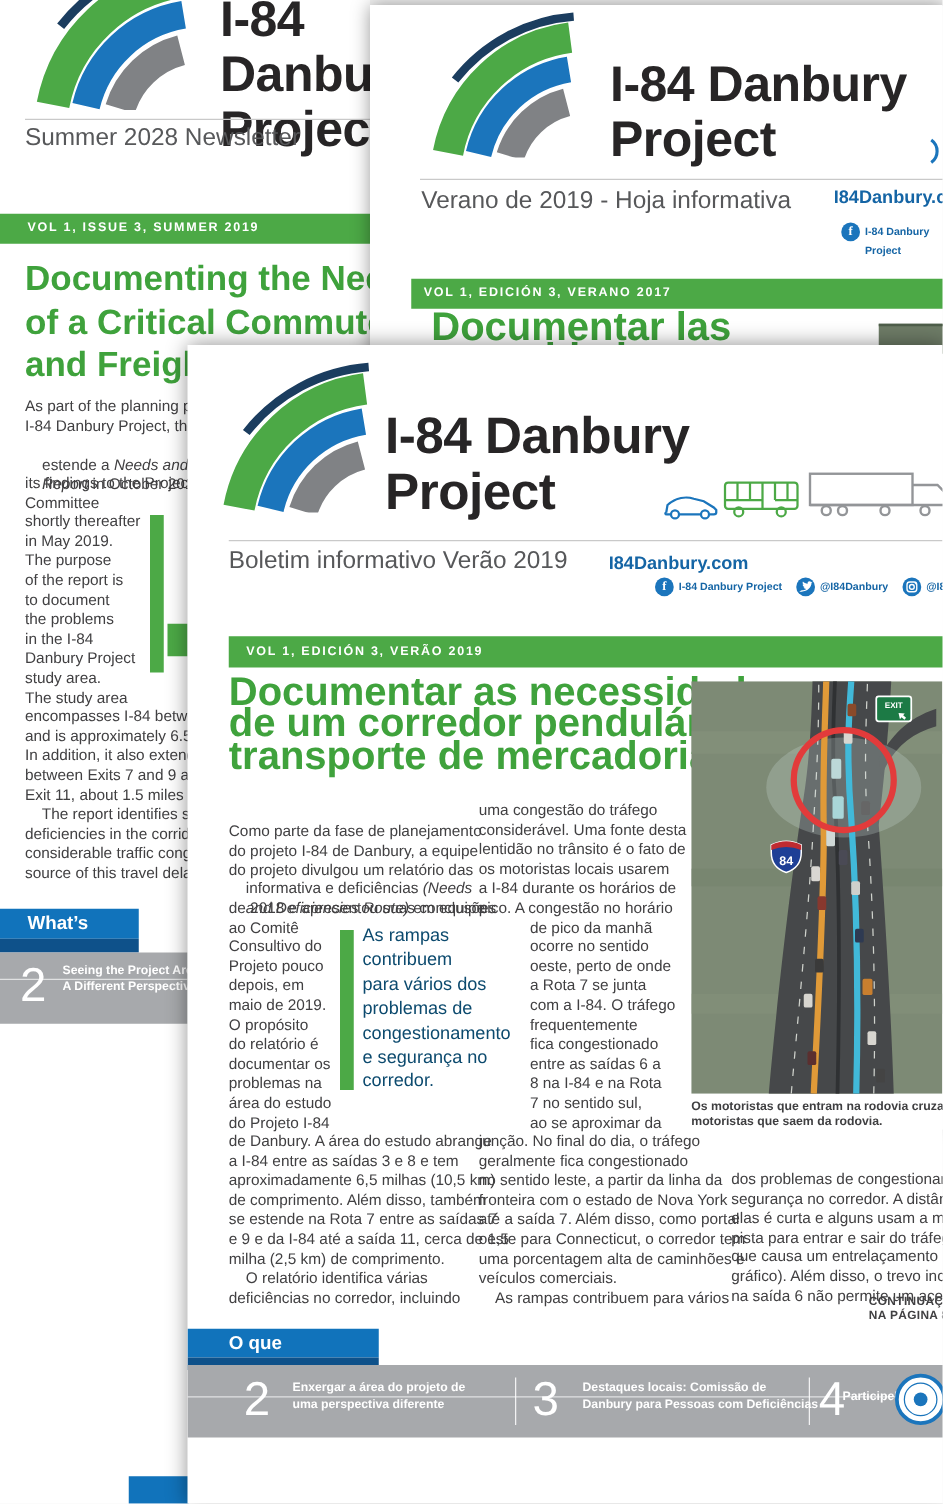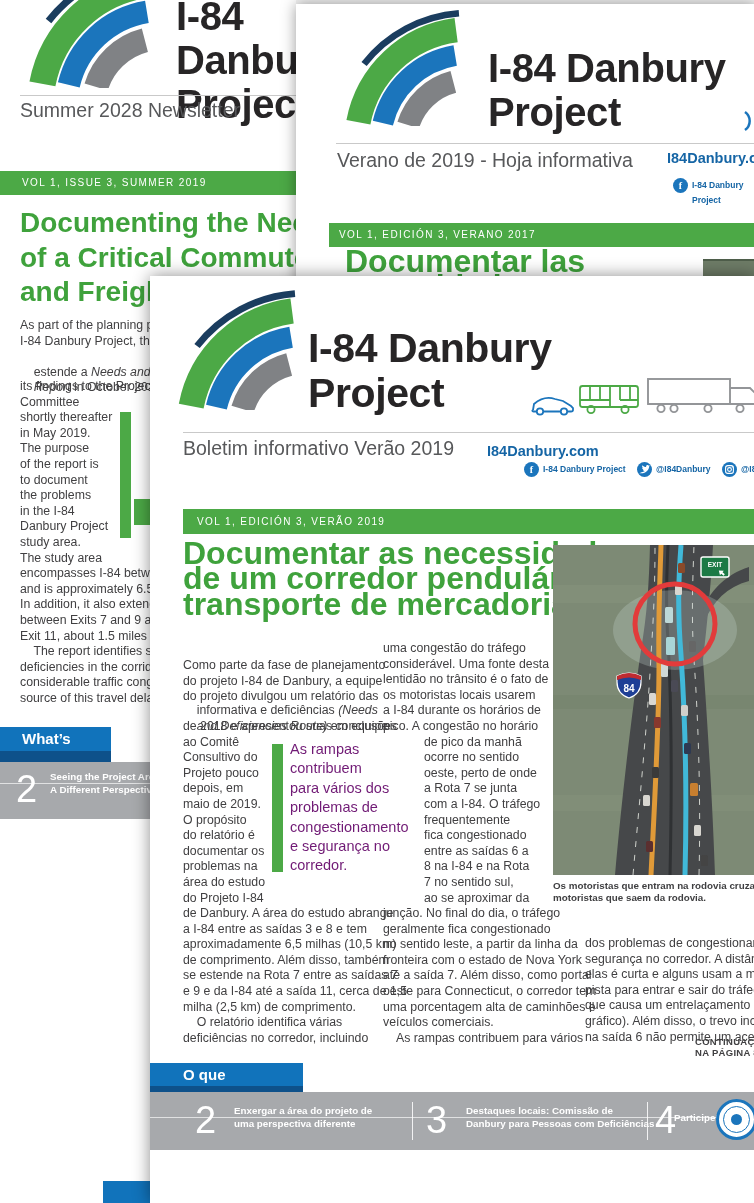--- a/index.html
+++ b/index.html
@@ -4,36 +4,36 @@
 <style>
   html,body{margin:0;padding:0}
   body{width:754px;height:1203px;position:relative;overflow:hidden;background:#f4f4f4;
        font-family:"Liberation Sans",sans-serif;}
   .page{position:absolute;background:#fff;overflow:hidden}
   .abs{position:absolute}
   .pre{white-space:pre}
   .body-text{font-size:12.3px;line-height:15.6px;color:#414042}
   .subtitle{font-size:19.5px;color:#57585a}
   .hrline{border-top:1px solid #c9c9c9;height:0}
-  .green-banner{background:#4CA946;color:#fff;font-weight:normal;font-size:10px;
+  .green-banner{background:#4CA946;color:#fff;font-weight:bold;font-size:10px;
                 letter-spacing:1.4px;line-height:24px}
   .headline{color:#3FA23C;font-weight:bold}
   .blue-banner{background:#1173BB;color:#fff;font-weight:bold;font-size:15px}
   .dark-strip{background:#0E518A}
   .graybar{background:#A7A9AC}
   .seam{background:rgba(255,255,255,.65);height:1px}
   .vdiv{width:1px;background:rgba(255,255,255,.85)}
   .toc-num{color:#fff;font-weight:300;font-size:38px;line-height:50px;font-family:"Liberation Sans",sans-serif}
   .toc-text{color:#fff;font-weight:bold;font-size:9.8px;line-height:12.6px}
   .logo-title{font-weight:bold;color:#272526;letter-spacing:-.4px;font-size:40px;line-height:44px}
   .website{color:#1565A5;font-weight:bold;font-size:14.5px}
   .social-label{color:#1565A5;font-weight:bold;font-size:8.5px;line-height:15px}
   .social-icon{width:15px;height:15px;border-radius:50%;background:#1B75BC;color:#fff;
                text-align:center;font:bold 10px/15px "Liberation Serif",serif}
-  .pullquote{color:#701a75;font-size:14.5px;line-height:19.4px}
+  .pullquote{color:#0c4a6e;font-size:14.5px;line-height:19.4px}
   .caption{font-weight:bold;font-size:9.8px;line-height:12.2px;color:#3f3f41}
   .continuation{font-weight:bold;font-size:9.5px;color:#414042;letter-spacing:.3px}
   .greenbar{background:#4CA946}
   em{font-style:italic}
 </style>
 </head>
 <body>
 
 <svg width="0" height="0" style="position:absolute" aria-hidden="true">
   <defs>

